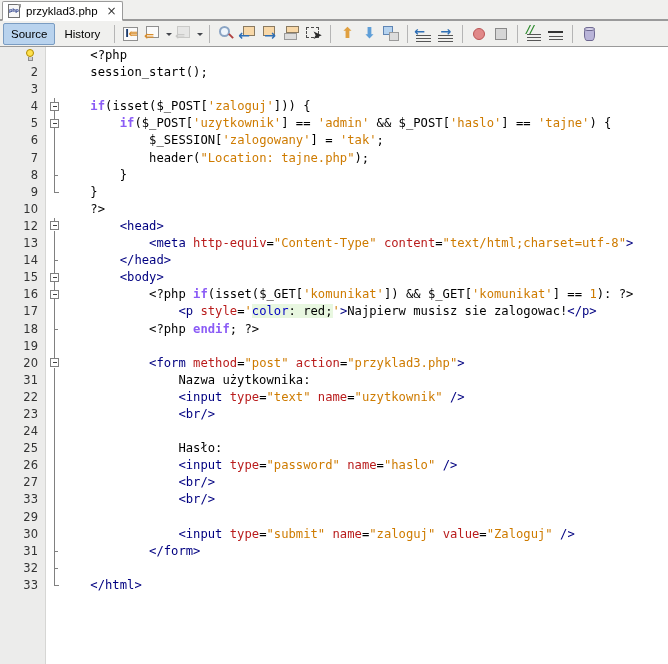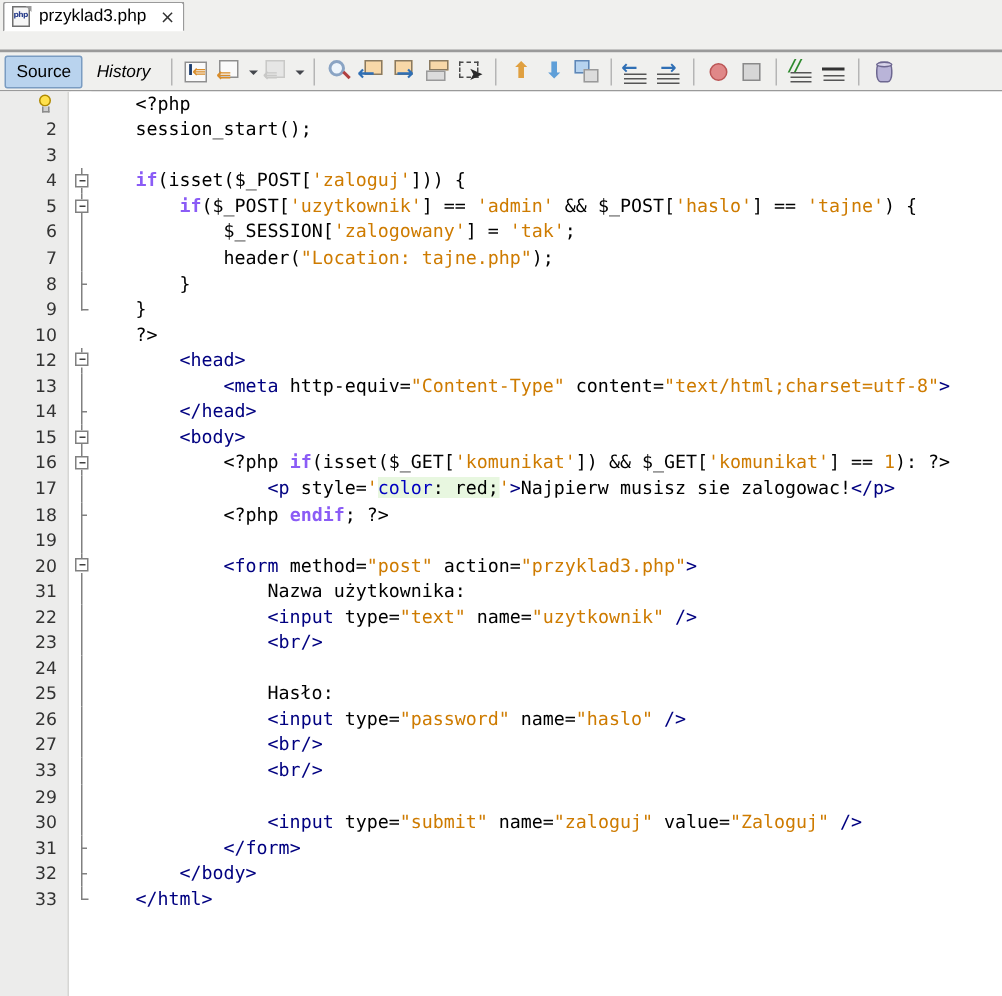--- a/index.html
+++ b/index.html
@@ -7,21 +7,21 @@
     margin: 0; padding: 0;
     width: 668px; height: 664px;
     overflow: hidden;
     background: #ffffff;
     font-family: "Liberation Sans", sans-serif;
   }
 
   
   #tabbar {
     position: relative;
-    height: 35px;
+    height: 21px;
     background: #f0f0ee;
     border-bottom: 1px solid #9a9a9a;
   }
   #tabbar:after {
     content: ""; position: absolute; left: 0; right: 0; bottom: 0;
     height: 1px; background: #9a9a9a;
   }
   .tab {
     position: absolute;
     left: 2px; top: 1px;
@@ -90,21 +90,21 @@
     font-size: 11.5px;
     color: #000;
     cursor: default;
   }
   .tbtn.sel {
     background: #b9d3ee;
     border: 1px solid #7a9cc2;
     border-radius: 2px;
     margin-left: 3px;
   }
-  .tbtn.plain { padding: 0 9px; font-style: italic; }
+  .tbtn.plain { padding: 0 9px; }
 
   .tsep {
     width: 1px; height: 18px;
     background: #b5b5b5;
     margin: 0 5px;
     flex: 0 0 auto;
   }
 
   .ticon {
     width: 20px; height: 20px;
@@ -244,21 +244,21 @@
     content: ""; position: absolute;
     left: 0; top: 8px;
     width: 5px; height: 1px;
     background: #808080;
   }
 
   
   .kw   { color: #8b5cf6; font-weight: bold; }
   .php  { color: #000000; font-weight: normal; }
   .tag  { color: #000080; }
-  .attr { color: #000000; }
+  .attr { color: #b91c1c; }
   .str  { color: #ce7b00; }
   .num  { color: #ce7b00; }
   .fn   { color: #000000; }
   .var  { color: #000000; }
   .cssprop { color: #0000c0; }
   .csshl   { background: #e8f7e0; }
   .plain   { color: #000000; }
 </style>
 </head>
 <body>
@@ -412,16 +412,16 @@
       <div class="crow"><span class="gnum">22</span><span style="position: absolute; left: 47px; top: 0px; width: 14px; height: 17.1px;"><span class="fline"></span></span><span class="ctext">                <span class="tag">&lt;input</span> <span class="attr">type</span>=<span class="str">"text"</span> <span class="attr">name</span>=<span class="str">"uzytkownik"</span> <span class="tag">/&gt;</span></span></div>
       <div class="crow"><span class="gnum">23</span><span style="position: absolute; left: 47px; top: 0px; width: 14px; height: 17.1px;"><span class="fline"></span></span><span class="ctext">                <span class="tag">&lt;br/&gt;</span></span></div>
       <div class="crow"><span class="gnum">24</span><span style="position: absolute; left: 47px; top: 0px; width: 14px; height: 17.1px;"><span class="fline"></span></span><span class="ctext"></span></div>
       <div class="crow"><span class="gnum">25</span><span style="position: absolute; left: 47px; top: 0px; width: 14px; height: 17.1px;"><span class="fline"></span></span><span class="ctext">                Hasło:</span></div>
       <div class="crow"><span class="gnum">26</span><span style="position: absolute; left: 47px; top: 0px; width: 14px; height: 17.1px;"><span class="fline"></span></span><span class="ctext">                <span class="tag">&lt;input</span> <span class="attr">type</span>=<span class="str">"password"</span> <span class="attr">name</span>=<span class="str">"haslo"</span> <span class="tag">/&gt;</span></span></div>
       <div class="crow"><span class="gnum">27</span><span style="position: absolute; left: 47px; top: 0px; width: 14px; height: 17.1px;"><span class="fline"></span></span><span class="ctext">                <span class="tag">&lt;br/&gt;</span></span></div>
       <div class="crow"><span class="gnum">33</span><span style="position: absolute; left: 47px; top: 0px; width: 14px; height: 17.1px;"><span class="fline"></span></span><span class="ctext">                <span class="tag">&lt;br/&gt;</span></span></div>
       <div class="crow"><span class="gnum">29</span><span style="position: absolute; left: 47px; top: 0px; width: 14px; height: 17.1px;"><span class="fline"></span></span><span class="ctext"></span></div>
       <div class="crow"><span class="gnum">30</span><span style="position: absolute; left: 47px; top: 0px; width: 14px; height: 17.1px;"><span class="fline"></span></span><span class="ctext">                <span class="tag">&lt;input</span> <span class="attr">type</span>=<span class="str">"submit"</span> <span class="attr">name</span>=<span class="str">"zaloguj"</span> <span class="attr">value</span>=<span class="str">"Zaloguj"</span> <span class="tag">/&gt;</span></span></div>
       <div class="crow"><span class="gnum">31</span><span style="position: absolute; left: 47px; top: 0px; width: 14px; height: 17.1px;"><span class="fline"></span><span class="ftick"></span></span><span class="ctext">            <span class="tag">&lt;/form&gt;</span></span></div>
-      <div class="crow"><span class="gnum">32</span><span style="position: absolute; left: 47px; top: 0px; width: 14px; height: 17.1px;"><span class="fline"></span><span class="ftick"></span></span><span class="ctext">        <span class="tag">&lt;/body&gt;</span></span></div>
+      <div class="crow"><span class="gnum">32</span><span style="position: absolute; left: 47px; top: 0px; width: 14px; height: 17.1px;"><span class="fline"></span><span class="ftick"></span></span></div>
       <div class="crow"><span class="gnum">33</span><span style="position: absolute; left: 47px; top: 0px; width: 14px; height: 17.1px;"><span class="fend"></span></span><span class="ctext">    <span class="tag">&lt;/html&gt;</span></span></div>
     </div>
 </div>
 
 </body></html>

